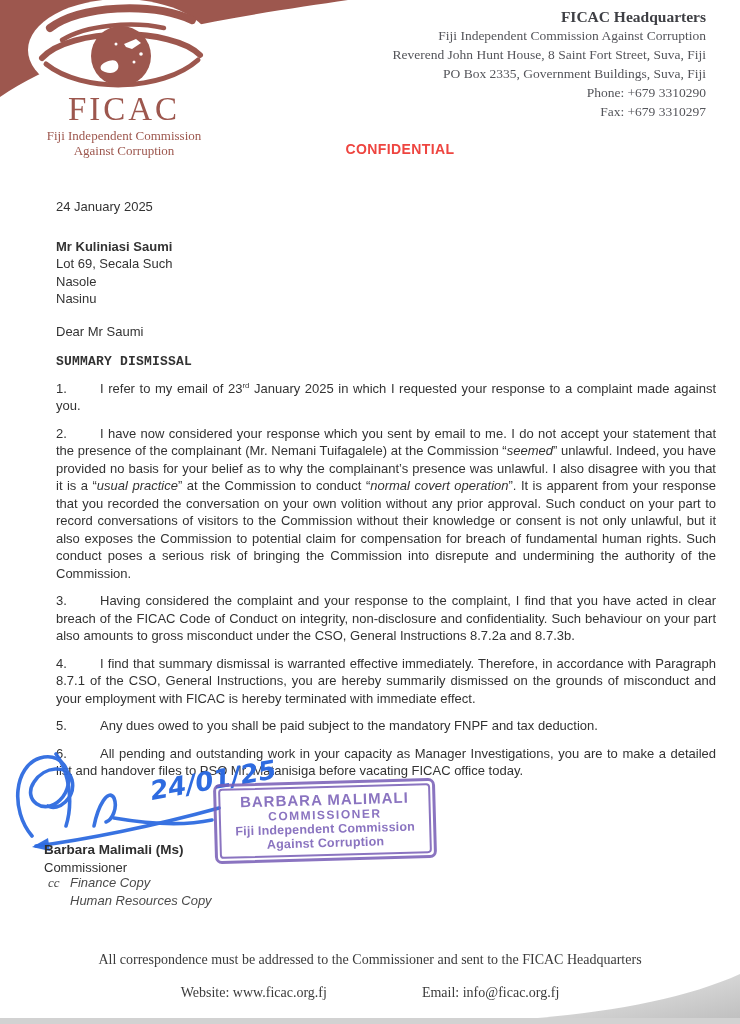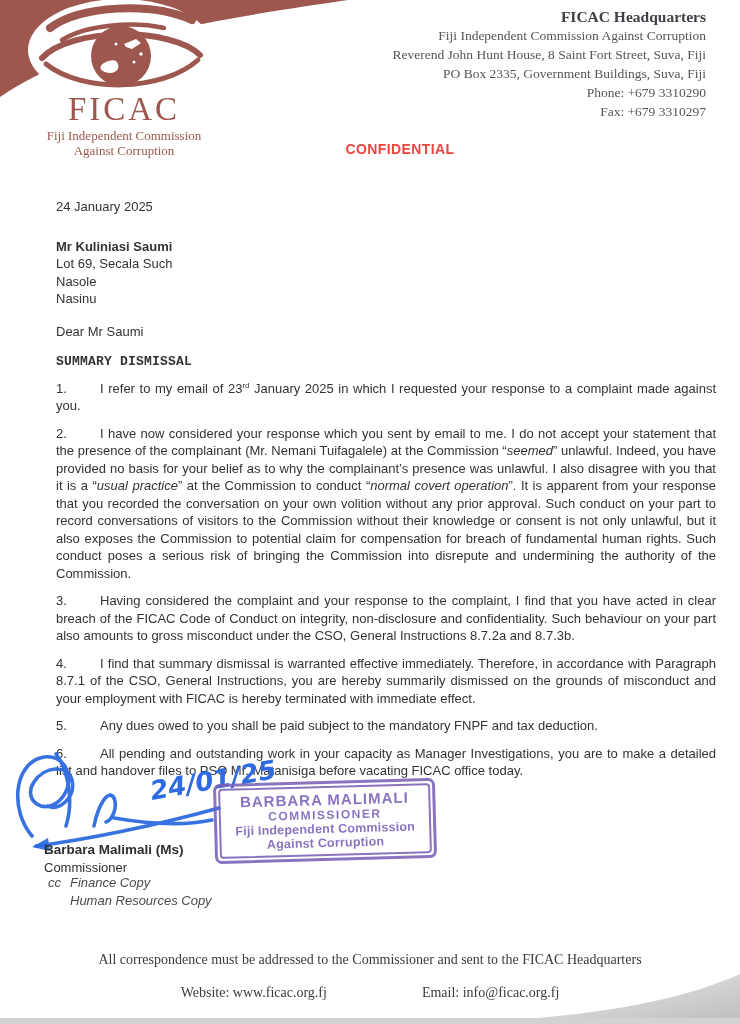--- a/index.html
+++ b/index.html
@@ -42,21 +42,21 @@
   .stamp{position:absolute;left:214px;top:781px;width:212px;transform:rotate(-1.6deg);
     border:3px solid #7b61b8;border-radius:7px;padding:2px;opacity:.88;}
   .stamp-inner{border:2px solid #7b61b8;border-radius:4px;text-align:center;
     color:#7b61b8;font-weight:bold;padding:3px 2px 4px 2px;}
   .stamp-l1{font-size:15px;line-height:17px;letter-spacing:1px;}
   .stamp-l2{font-size:12px;line-height:14px;letter-spacing:1.5px;}
   .stamp-l3,.stamp-l4{font-size:12.5px;line-height:14px;letter-spacing:.2px;}
 
   .cc-block{position:absolute;left:48px;top:874px;font-style:italic;color:#4a4a4a;
     font-size:13px;line-height:18px;display:flex;}
-  .cc-label{width:22px;}
+  .cc-label{width:22px;font-family:Liberation Serif, serif;}
 
   
   .footer{position:absolute;left:0;bottom:0;width:100%;height:80px;
     font-family:"Liberation Serif",serif;color:#3b3b3b;}
   .footer-note{position:absolute;top:8px;width:100%;text-align:center;font-size:14px;}
   .footer-contacts{position:absolute;top:41px;width:100%;display:flex;
     justify-content:center;gap:95px;font-size:14px;}
   .bottom-strip{position:absolute;left:0;bottom:0;width:100%;height:6px;background:#d2d2d2;}
   .bottom-swoosh{position:absolute;right:0;bottom:0;}
 </style>

